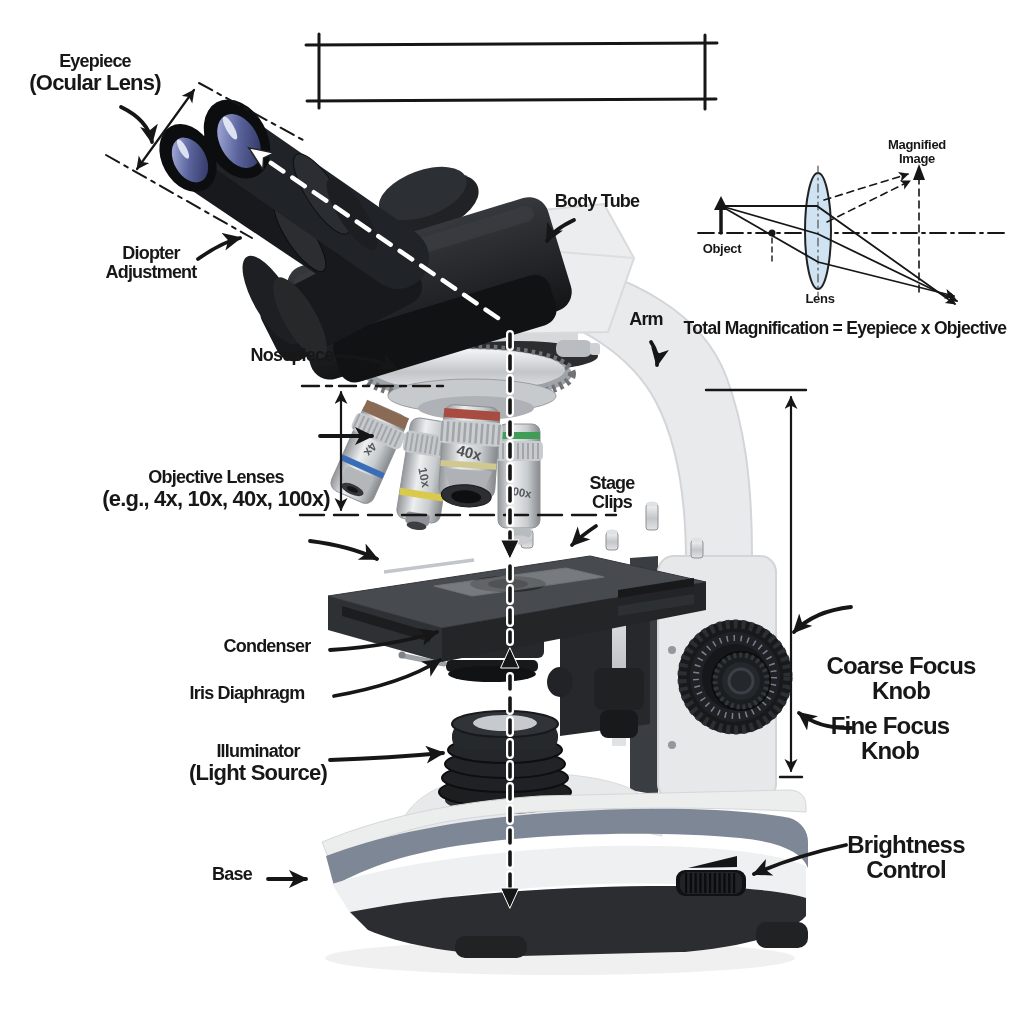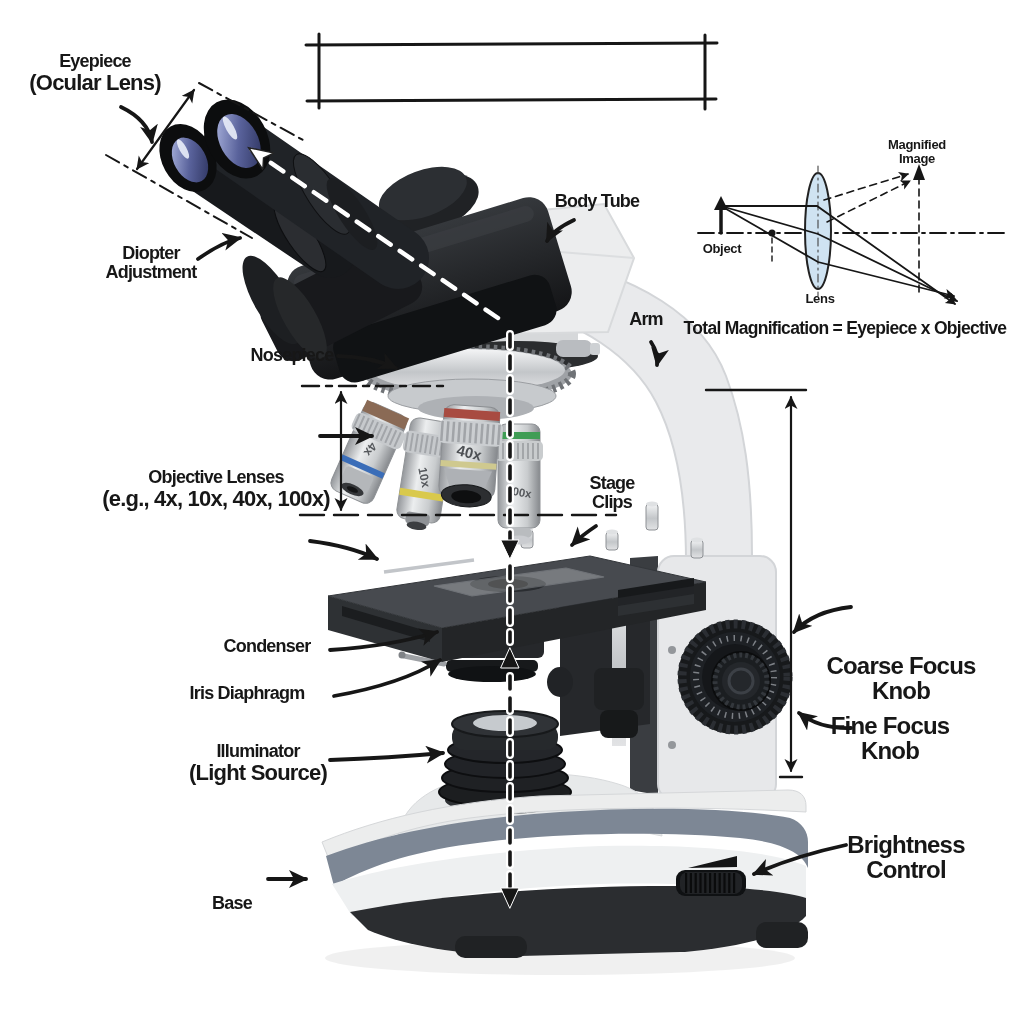--- a/index.html
+++ b/index.html
@@ -328,21 +328,21 @@
   <div class="lbl" style="left:267px;top:637px;">
     <span class="t1">Condenser</span>
   </div>
   <div class="lbl" style="left:247px;top:684px;">
     <span class="t1">Iris Diaphragm</span>
   </div>
   <div class="lbl" style="left:258px;top:742px;">
     <span class="t1">Illuminator</span>
     <span class="t2">(Light Source)</span>
   </div>
-  <div class="lbl" style="left:232px;top:894px;">
+  <div class="lbl" style="left:232px;top:865px;">
     <span class="t1">Base</span>
   </div>
   <div class="lbl" style="left:597px;top:192px;">
     <span class="t1">Body Tube</span>
   </div>
   <div class="lbl" style="left:646px;top:310px;text-align:right;">
     <span class="t1">Arm</span>
   </div>
   <div class="lbl" style="left:612px;top:474px;">
     <span class="t1">Stage</span>

